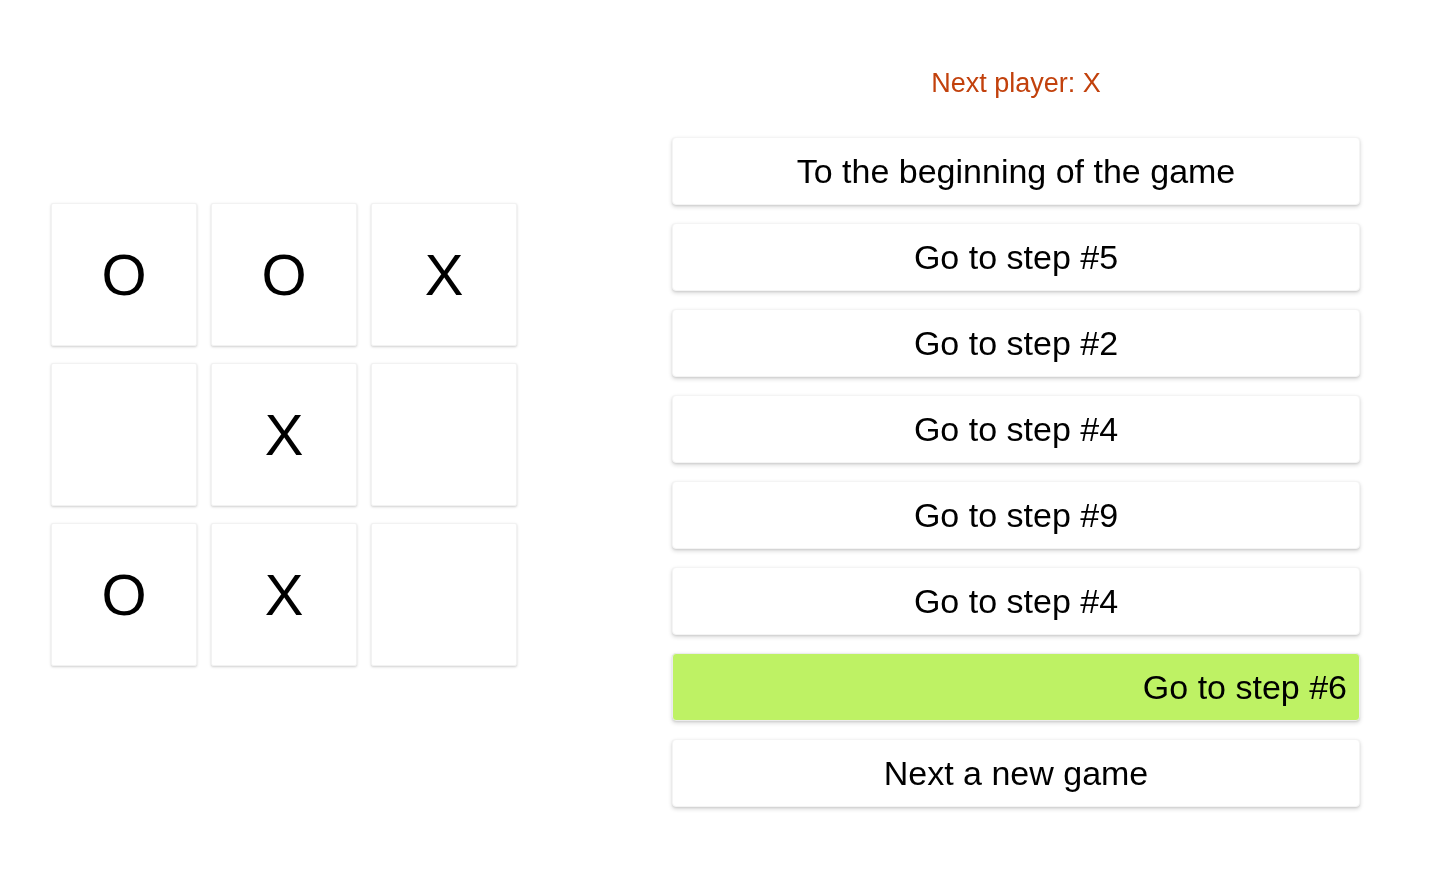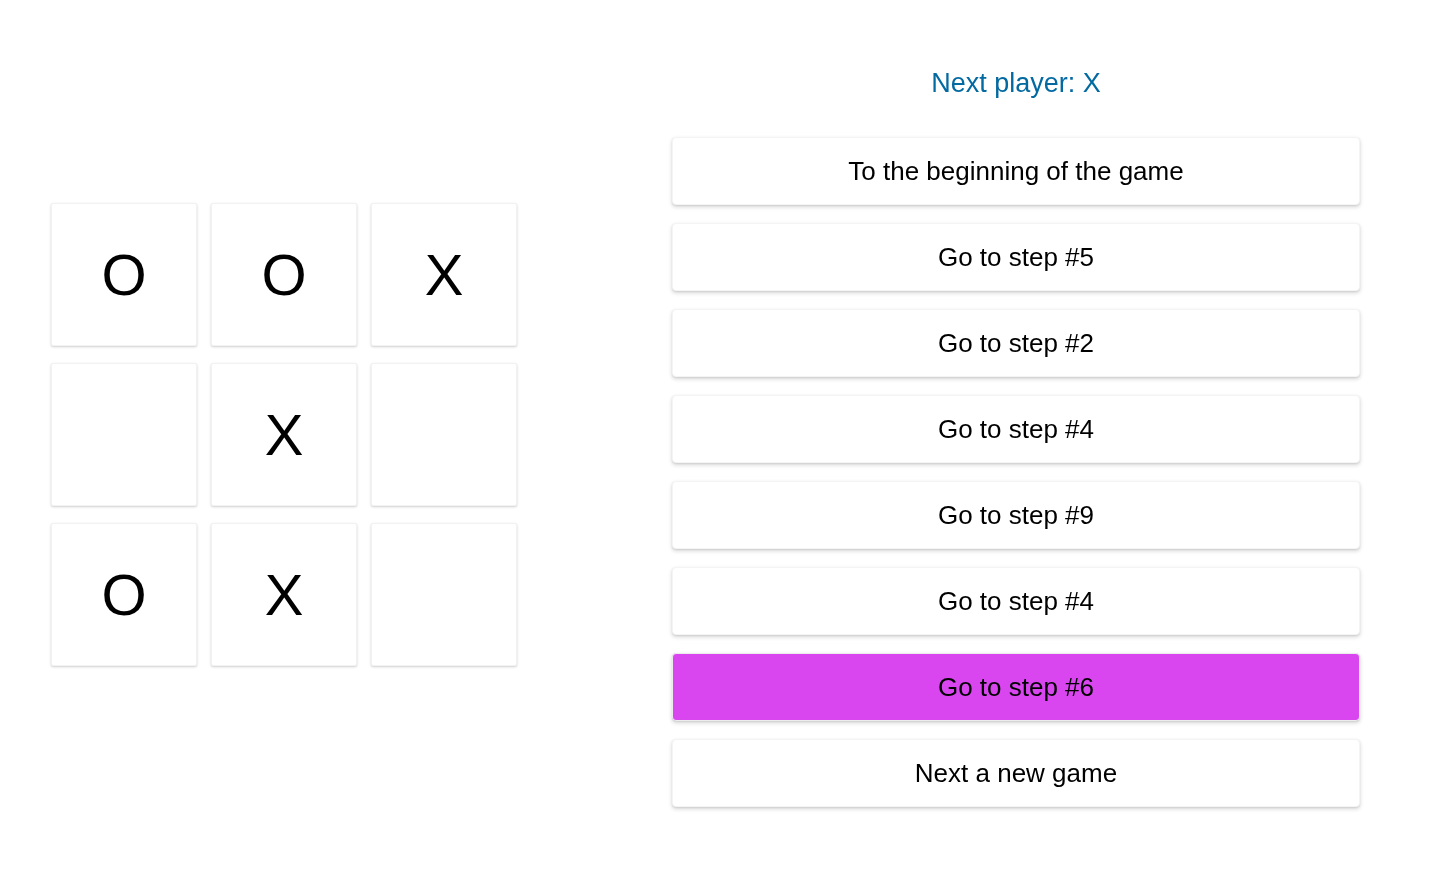--- a/index.html
+++ b/index.html
@@ -80,21 +80,21 @@
   }
 
   .status {
     display: block;
     width: 688px;
     text-align: center;
     font-family: "Liberation Sans", sans-serif;
     font-size: 27px;
     font-weight: 400;
     line-height: 38px;
-    color: #0369a1;
+    color: #c2410c;
     margin: 0 0 35px 0;
     white-space: nowrap;
   }
 
   .moves-list {
     list-style: none;
     margin: 0;
     padding: 0;
     width: 688px;
   }
@@ -113,37 +113,38 @@
     box-sizing: border-box;
     width: 688px;
     height: 68px;
     padding: 0 12px;
     margin: 0;
     background: #ffffff;
     border: 1px solid #f4f4f4;
     border-radius: 4px;
     box-shadow: 0 2px 4px rgba(0,0,0,0.16), 0 1px 2px rgba(0,0,0,0.07);
     font-family: "Liberation Sans", sans-serif;
-    font-size: 26px;
+    font-size: 34px;
     font-weight: 400;
     line-height: 66px;
     text-align: center;
     color: #000000;
     cursor: pointer;
     outline: none;
     white-space: nowrap;
     overflow: hidden;
     text-overflow: ellipsis;
     -webkit-appearance: none;
     appearance: none;
   }
 
   .move-button.is-active {
-    background: #d946ef;
+    background: #bef264;
     border-color: #ececec;
+    text-align: right;
   }
 </style>
 </head>
 <body>
 
 <div id="game-root">
 
   <div class="game-board">
 
     <div class="board-row">

